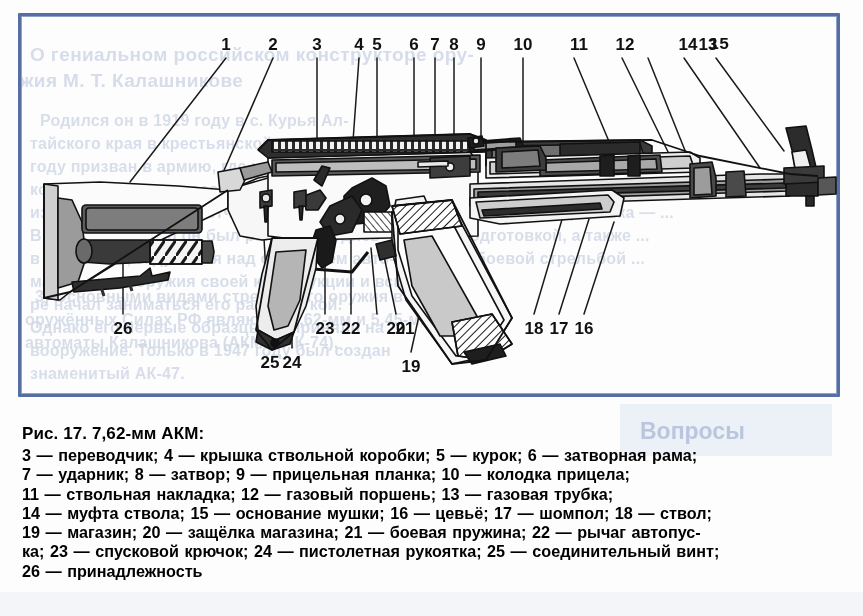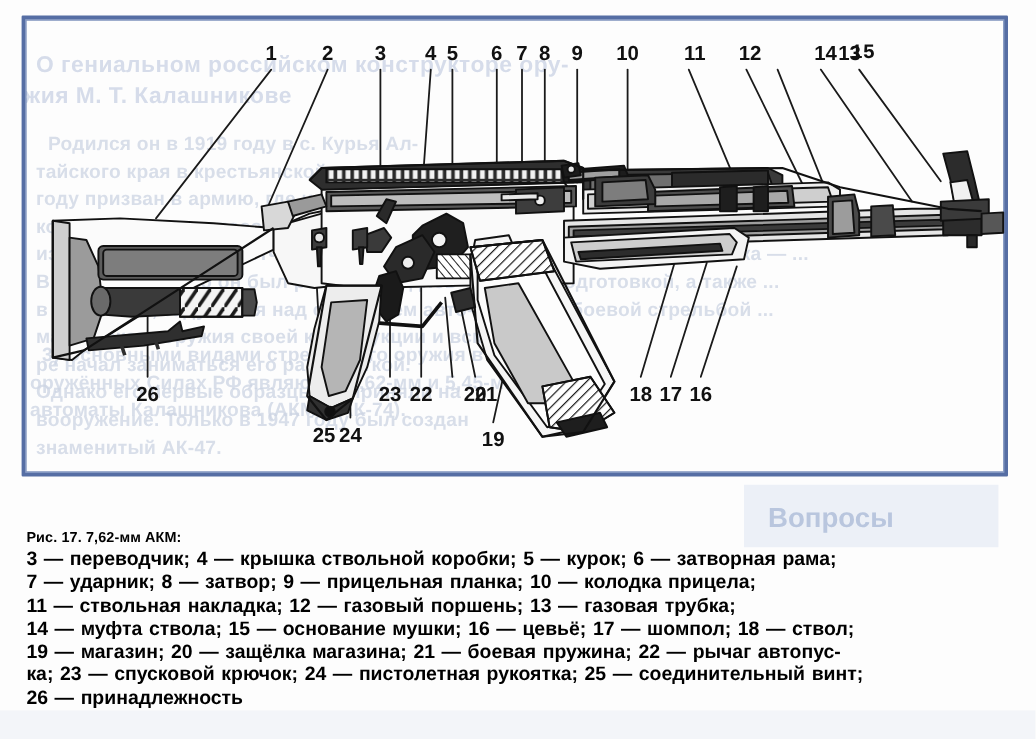--- a/index.html
+++ b/index.html
@@ -58,21 +58,21 @@
     transform:translateX(-50%);
     white-space:nowrap;
   }
 
   
   #caption{
     position:absolute;left:22px;top:424px;width:830px;
     color:#000;
   }
   #cap-title{
-    font-size:12px;font-weight:bold;letter-spacing:.1px;margin-bottom:2px;margin-top:17px;
+    font-size:17px;font-weight:bold;letter-spacing:.1px;margin-bottom:2px;
   }
   #cap-legend{
     font-size:16.2px;font-weight:bold;line-height:19.3px;
     text-align:justify;text-align-last:left;
     word-spacing:1px;
   }
 </style>
 </head>
 <body>
 

